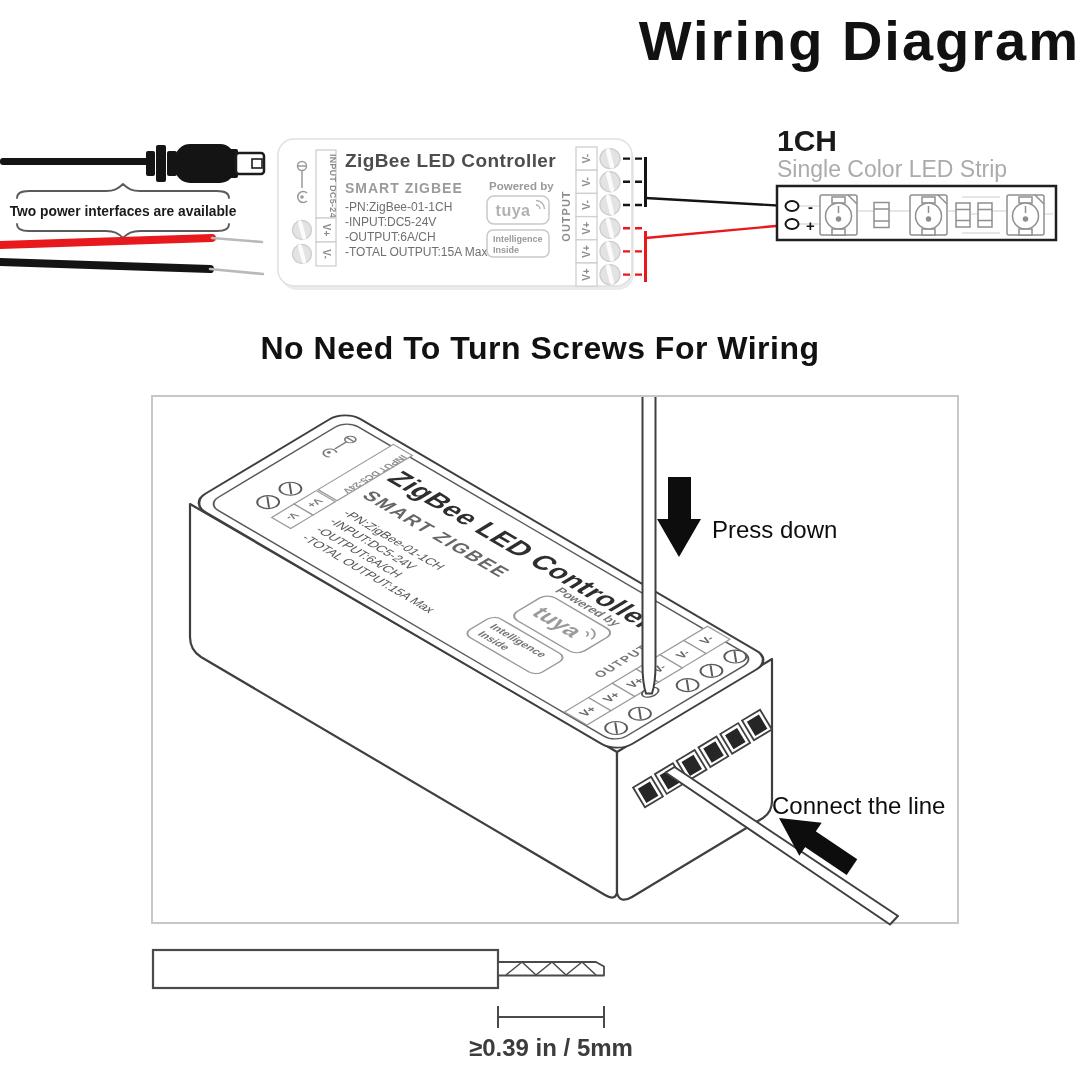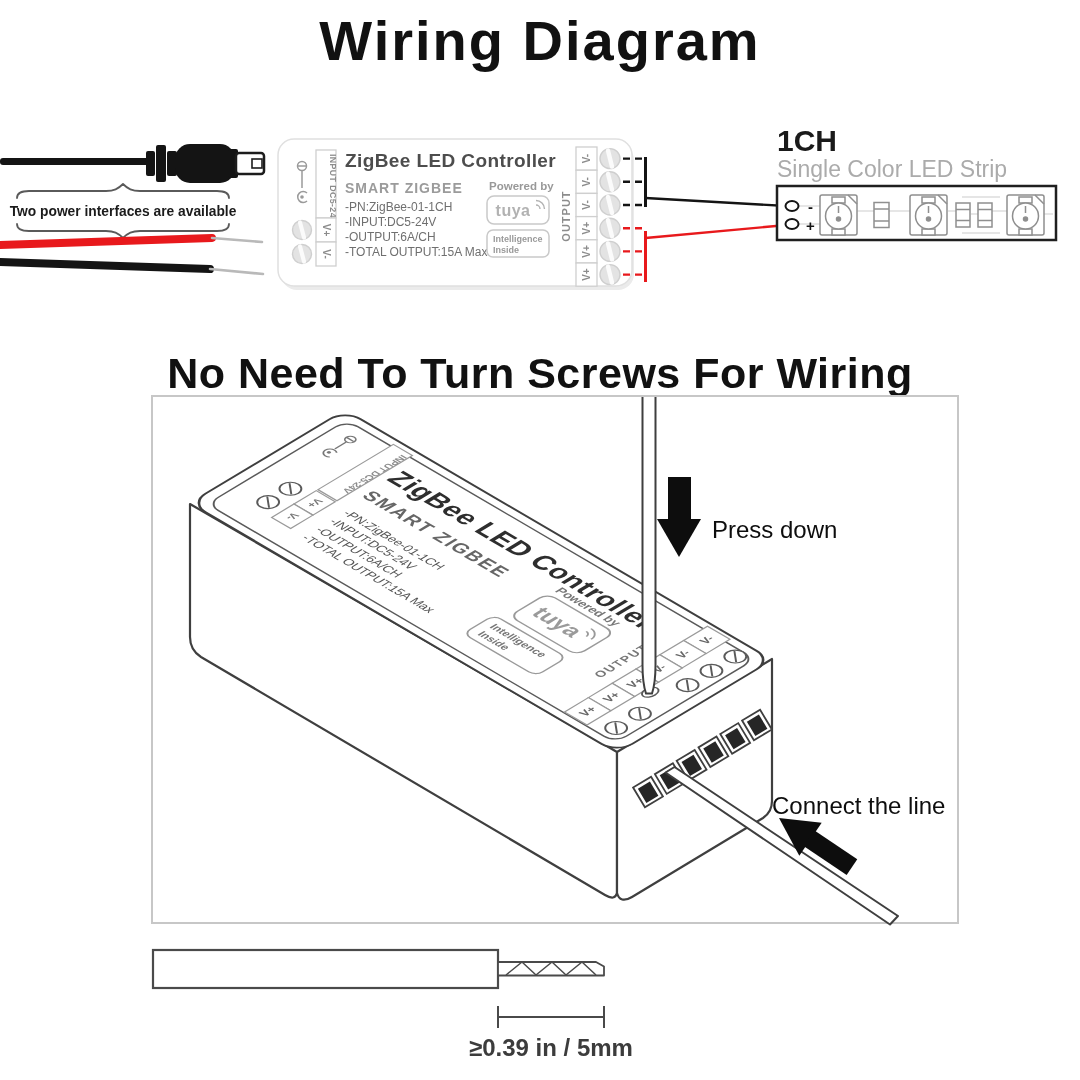--- a/index.html
+++ b/index.html
@@ -1,21 +1,21 @@
 <!DOCTYPE html>
 <html><head>
 <meta charset="utf-8">
 <style>
   html,body{margin:0;padding:0;background:#fff;}
   #page{position:relative;width:1080px;height:1080px;background:#ffffff;overflow:hidden;
         font-family:"Liberation Sans",sans-serif;}
   .big-title{position:absolute;left:0;right:0;text-align:center;color:#111;
              font-family:"Liberation Sans",sans-serif;font-weight:600;}
-  #main-title{top:8px;font-size:56px;letter-spacing:2px;}
-  #noscrew-title{top:349px;font-size:43px;letter-spacing:.5px;}
+  #main-title{top:8px;font-size:56px;letter-spacing:2px;text-align:right;}
+  #noscrew-title{top:330px;font-size:32px;letter-spacing:.5px;}
   svg{position:absolute;inset:0;}
   svg text{font-family:"Liberation Sans",sans-serif;}
   .w5{font-weight:500}.w6{font-weight:600}.w7{font-weight:700}
 </style>
 </head>
 <body>
 
 <div id="page">
 
   <div id="main-title" class="big-title">Wiring Diagram</div>

